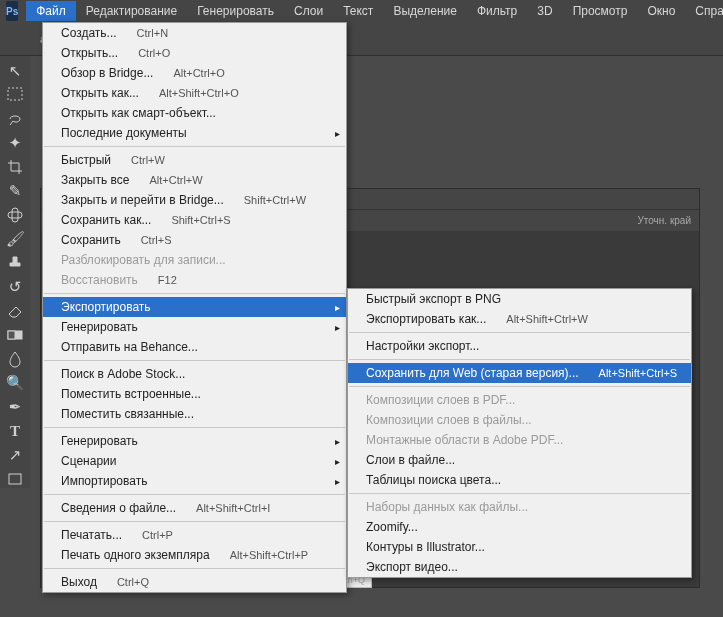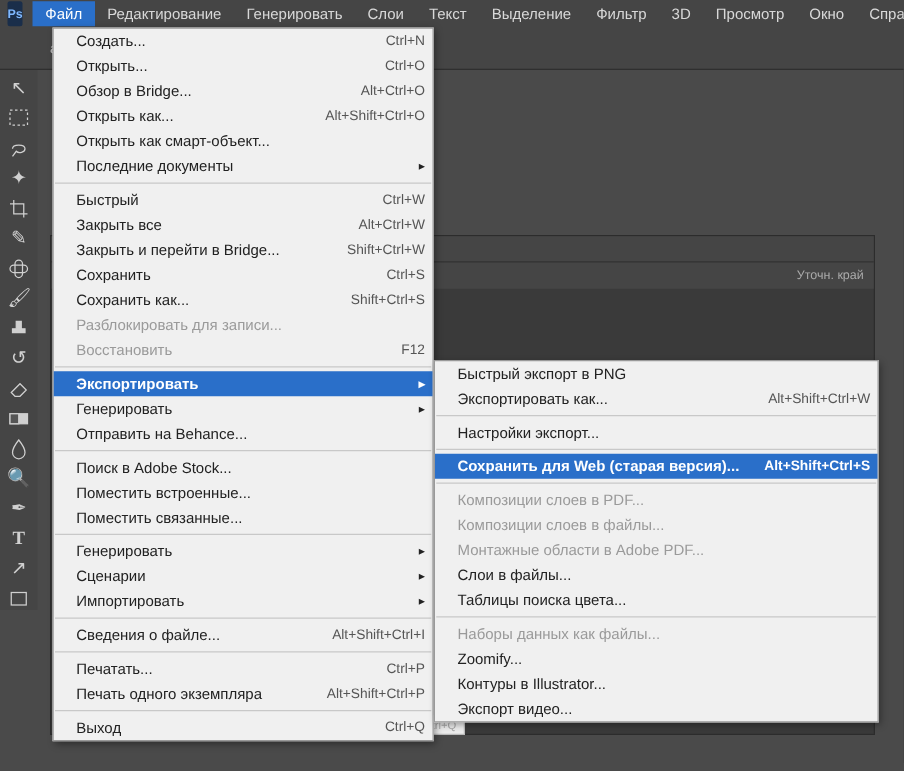--- a/index.html
+++ b/index.html
@@ -13,22 +13,22 @@
   .select-pill:after { content: "▾"; position: absolute; right: 4px; top: 0; font-size: 10px; color: #999; }
   .left-tools { position: absolute; left: 0; top: 56px; width: 30px; background: #454545; display: flex; flex-direction: column; align-items: center; gap: 6px; padding-top: 6px; }
   .left-tools svg, .left-tools .ti { width: 18px; height: 18px; fill: #d0d0d0; stroke: #d0d0d0; display: block; }
   .ti { font-size: 15px; text-align: center; line-height: 18px; color: #d0d0d0; }
   .recursive-bg { position: absolute; left: 40px; top: 188px; width: 660px; height: 400px; background: #3a3a3a; border: 1px solid #2c2c2c; }
   .recursive-bg .rbar { background: #454545; height: 20px; display: flex; align-items: center; gap: 10px; padding-left: 6px; font-size: 10px; color: #aaa; }
   .recursive-bg .rbar2 { background: #454545; height: 22px; display: flex; align-items: center; gap: 26px; padding-left: 6px; font-size: 10px; color: #aaa; border-top: 1px solid #333; }
   .rbar2 .seg { display: flex; align-items: center; gap: 4px; }
   .dropdown { position: absolute; background: #f0f0f0; color: #222; border: 1px solid #999; box-shadow: 2px 2px 6px rgba(0,0,0,.4); font-size: 12px; min-width: 305px; }
   .menu1 { left: 42px; top: 22px; }
-  .menu-item { display: flex; justify-content: space-between; align-items: center; padding: 3px 6px 3px 18px; white-space: nowrap; position: relative; }
-  .menu-item.hl { background: #2a6fc9; color: #fff; font-weight: bold; }
+  .menu-item { display: flex; align-items: center; padding: 3px 6px 3px 18px; white-space: nowrap; position: relative; }
+  .menu-item.hl { background: #2a6fc9; color: #fff; }
   .menu-item.disabled { color: #9a9a9a; }
   .menu-item .short { color: #555; margin-left: 20px; font-size: 11px; }
   .menu-item.hl .short { color: #fff; }
   .menu-item.sub:after { content: "▸"; position: absolute; right: 6px; font-size: 10px; }
   .menu-item.hl.sub:after { color: #fff; }
   .sep { border-top: 1px solid #c8c8c8; margin: 3px 1px; }
   .menu2 { left: 347px; top: 288px; min-width: 345px; }
   
   .ghost { position: absolute; background: #ececec; color: #a8a8a8; font-size: 9px; border: 1px solid #bbb; }
   .ghost1 { left: 172px; top: 572px; width: 200px; padding: 2px 6px; }
@@ -165,26 +165,26 @@
     </div>
     <div class="menu-item">
       <span>Закрыть все</span>
       <span class="short">Alt+Ctrl+W</span>
     </div>
     <div class="menu-item">
       <span>Закрыть и перейти в Bridge...</span>
       <span class="short">Shift+Ctrl+W</span>
     </div>
     <div class="menu-item">
+      <span>Сохранить как...</span>
+      <span class="short">Shift+Ctrl+S</span>
+    </div>
+    <div class="menu-item">
       <span>Сохранить</span>
       <span class="short">Ctrl+S</span>
-    </div>
-    <div class="menu-item">
-      <span>Сохранить как...</span>
-      <span class="short">Shift+Ctrl+S</span>
     </div>
     <div class="menu-item disabled">
       <span>Разблокировать для записи...</span>
     </div>
     <div class="menu-item disabled">
       <span>Восстановить</span>
       <span class="short">F12</span>
     </div>
     <div class="sep"></div>
     <div class="menu-item hl sub">
@@ -258,21 +258,21 @@
     <div class="menu-item disabled">
       <span>Композиции слоев в PDF...</span>
     </div>
     <div class="menu-item disabled">
       <span>Композиции слоев в файлы...</span>
     </div>
     <div class="menu-item disabled">
       <span>Монтажные области в Adobe PDF...</span>
     </div>
     <div class="menu-item">
-      <span>Слои в файлы...</span>
+      <span>Слои в файле...</span>
     </div>
     <div class="menu-item">
       <span>Таблицы поиска цвета...</span>
     </div>
     <div class="sep"></div>
     <div class="menu-item disabled">
       <span>Наборы данных как файлы...</span>
     </div>
     <div class="menu-item">
       <span>Zoomify...</span>

